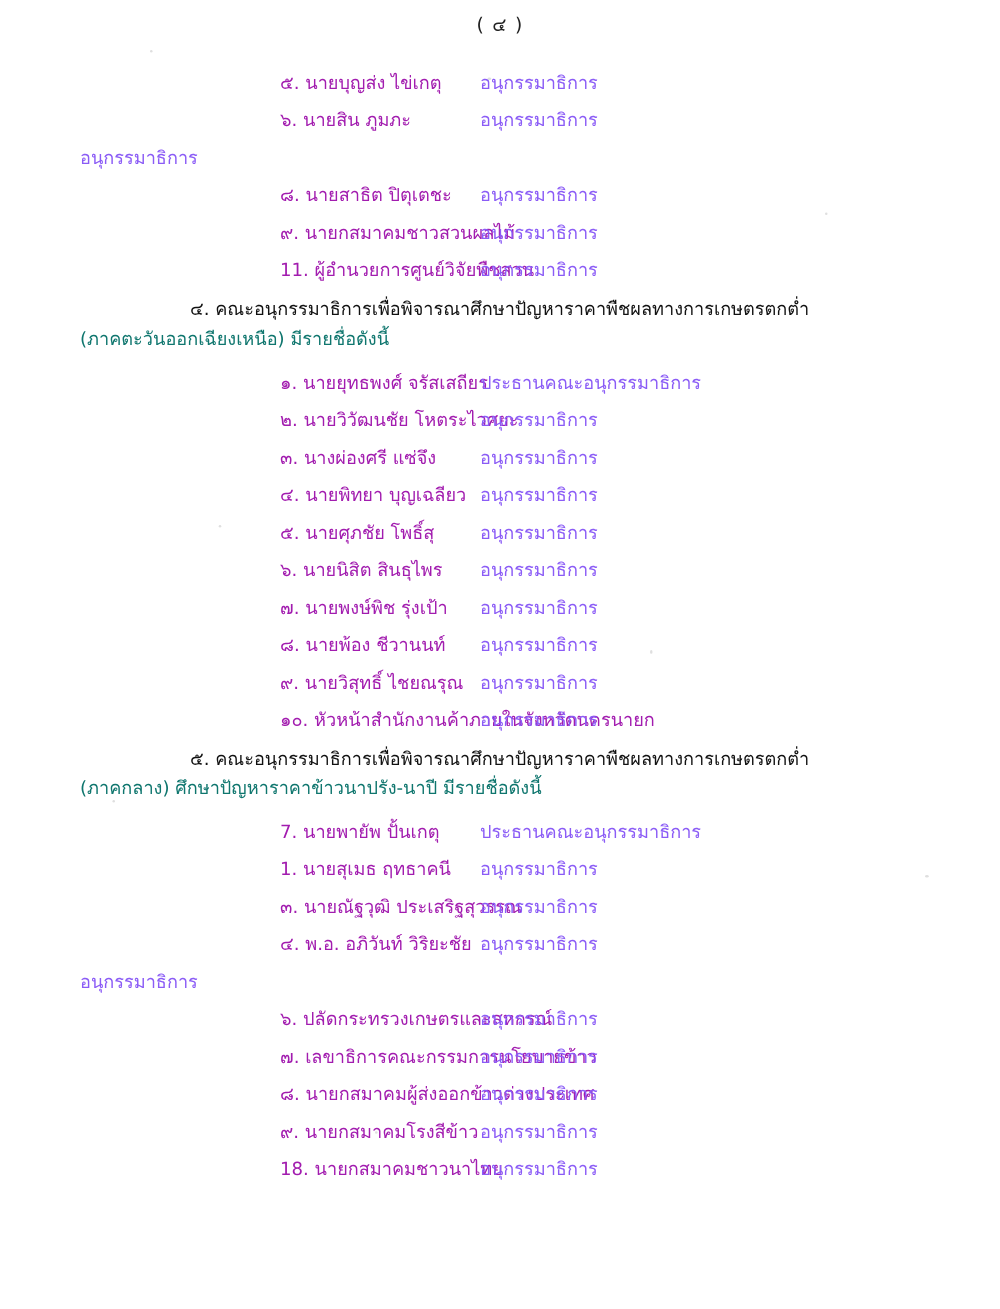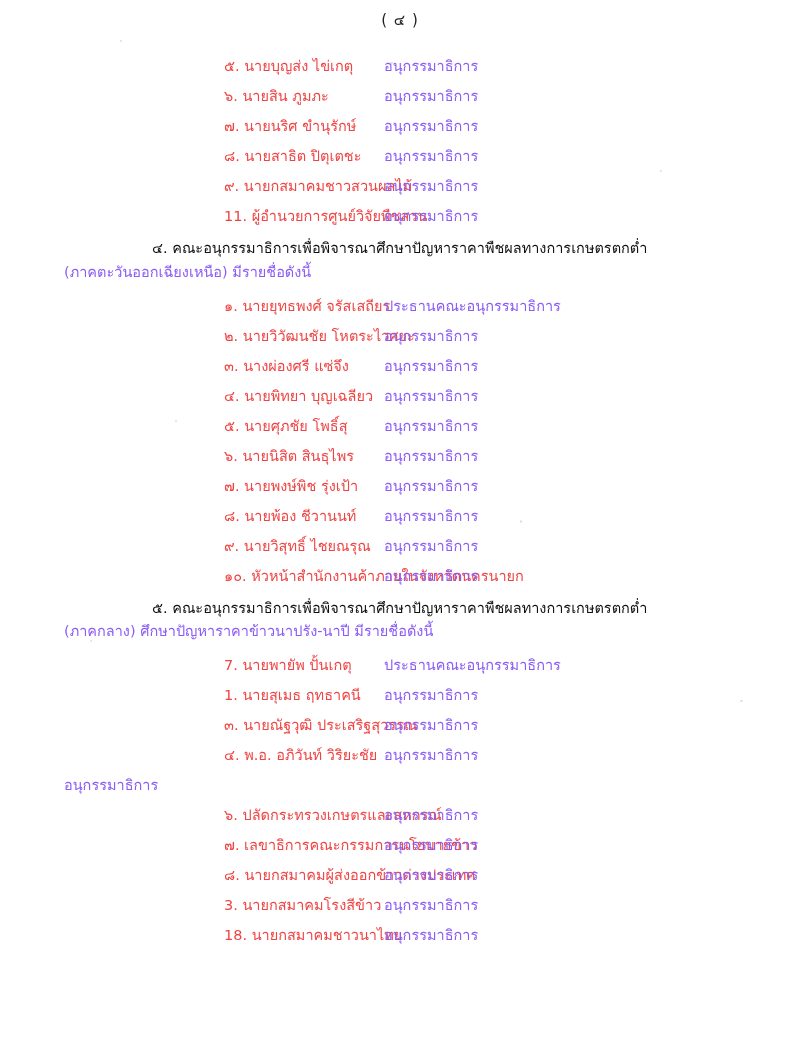--- a/index.html
+++ b/index.html
@@ -36,38 +36,38 @@
     display: flex;
     align-items: baseline;
     margin-bottom: 7px;
   }
   .entry-name {
     width: 320px;
     padding-left: 160px;
     box-sizing: border-box;
     font-size: 14.5px;
     white-space: nowrap;
-    color: #ef4444;
+    color: #a21caf;
   }
   .entry-role {
     font-size: 14.5px;
     color: #8b5cf6;
     white-space: nowrap;
   }
   .section-head {
     font-size: 14.5px;
     color: #111;
     margin-top: 11px;
     margin-bottom: 2px;
     padding-left: 88px;
     line-height: 1.5;
   }
   .section-sub {
     font-size: 14.5px;
-    color: #8b5cf6;
+    color: #0f766e;
     margin-bottom: 10px;
     padding-left: 0px;
     line-height: 1.5;
   }
   .group-block {
     margin-bottom: 2px;
   }
   .list-block {
     margin-top: 4px;
   }
@@ -91,21 +91,20 @@
     <div class="list-block group-block">
       <div class="entry-row">
         <div class="entry-name">๕. นายบุญส่ง  ไข่เกตุ</div>
         <div class="entry-role">อนุกรรมาธิการ</div>
       </div>
       <div class="entry-row">
         <div class="entry-name">๖. นายสิน  ภูมภะ</div>
         <div class="entry-role">อนุกรรมาธิการ</div>
       </div>
       <div class="entry-row">
-        <div class="entry-name">๗. นายนริศ  ขำนุรักษ์</div>
         <div class="entry-role">อนุกรรมาธิการ</div>
       </div>
       <div class="entry-row">
         <div class="entry-name">๘. นายสาธิต  ปิตุเตชะ</div>
         <div class="entry-role">อนุกรรมาธิการ</div>
       </div>
       <div class="entry-row">
         <div class="entry-name">๙. นายกสมาคมชาวสวนผลไม้</div>
         <div class="entry-role">อนุกรรมาธิการ</div>
       </div>
@@ -191,21 +190,21 @@
         </div>
         <div class="entry-row">
           <div class="entry-name">๗. เลขาธิการคณะกรรมการนโยบายข้าว</div>
           <div class="entry-role">อนุกรรมาธิการ</div>
         </div>
         <div class="entry-row">
           <div class="entry-name">๘. นายกสมาคมผู้ส่งออกข้าวต่างประเทศ</div>
           <div class="entry-role">อนุกรรมาธิการ</div>
         </div>
         <div class="entry-row">
-          <div class="entry-name">3. นายกสมาคมโรงสีข้าว</div>
+          <div class="entry-name">๙. นายกสมาคมโรงสีข้าว</div>
           <div class="entry-role">อนุกรรมาธิการ</div>
         </div>
         <div class="entry-row">
           <div class="entry-name">18. นายกสมาคมชาวนาไทย</div>
           <div class="entry-role">อนุกรรมาธิการ</div>
         </div>
       </div>
     </div>
 
   </div>

